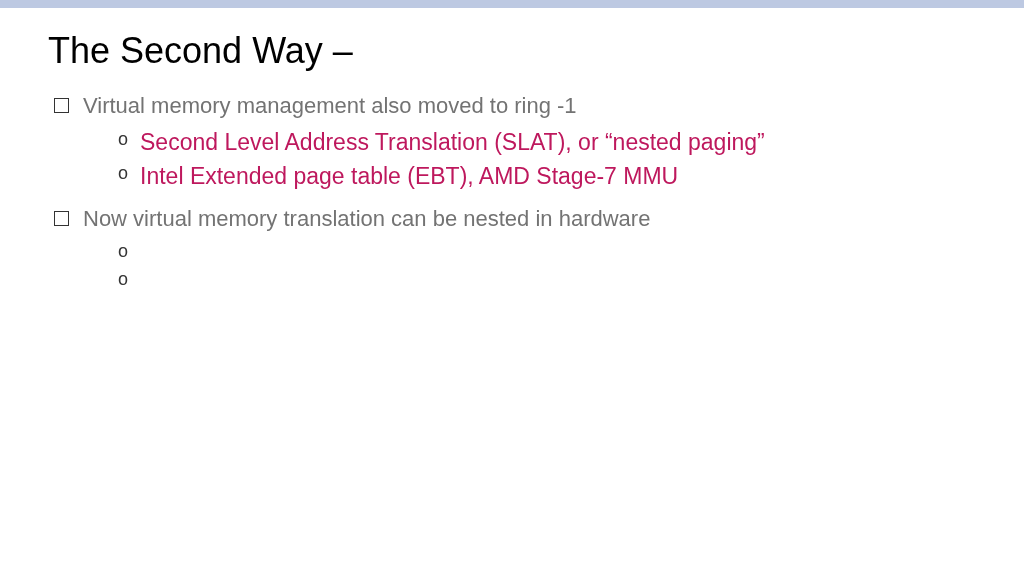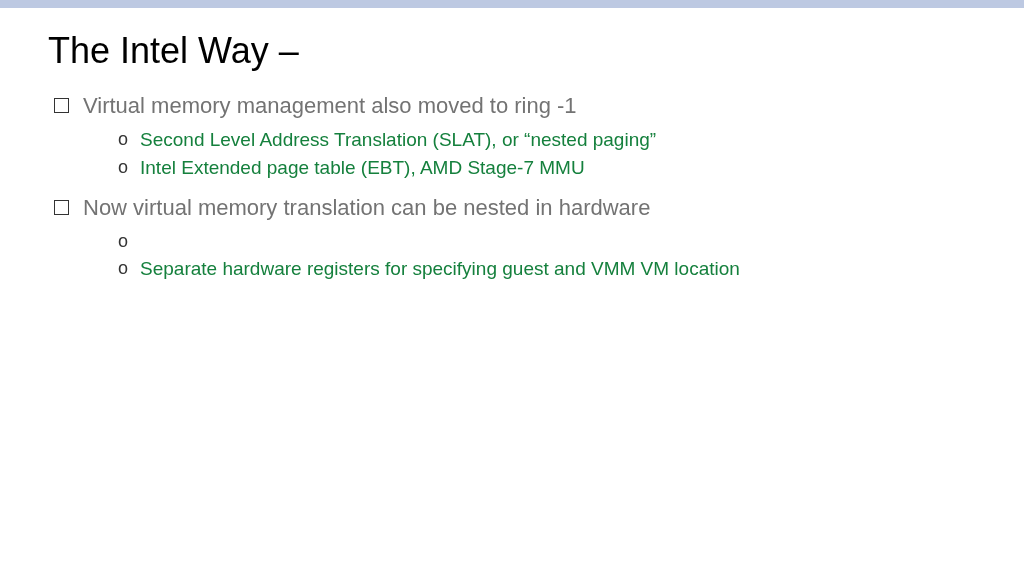--- a/index.html
+++ b/index.html
@@ -62,40 +62,40 @@
       margin-bottom: 3px;
     }
     .sub-marker {
       font-size: 18px;
       color: #333333;
       margin-right: 12px;
       line-height: 1.35;
       flex-shrink: 0;
     }
     .sub-text {
-      font-size: 19px;
+      font-size: 23px;
       line-height: 1.35;
-      color: #15803d;
+      color: #be185d;
     }
     .square {
       display: inline-block;
       width: 15px;
       height: 15px;
       border: 1.5px solid #333333;
       margin-top: 7px;
     }
   </style>
 </head>
 <body>
 
 <div class="top-bar"></div>
 
 <div class="content">
   <h1 class="title">
-    <span>The Intel Way –</span><br>
+    <span>The Second Way –</span><br>
   </h1>
 
   <ul class="bullet-list">
     <li class="bullet-item">
       <span class="bullet-marker"><span class="square"></span></span>
       <span class="bullet-text">Virtual memory management also moved to ring -1</span>
     </li>
     <ul class="sub-list">
       <li class="sub-item">
         <span class="sub-marker">o</span>
@@ -110,17 +110,16 @@
     <li class="bullet-item">
       <span class="bullet-marker"><span class="square"></span></span>
       <span class="bullet-text">Now virtual memory translation can be nested in hardware</span>
     </li>
     <ul class="sub-list">
       <li class="sub-item">
         <span class="sub-marker">o</span>
       </li>
       <li class="sub-item">
         <span class="sub-marker">o</span>
-        <span class="sub-text">Separate hardware registers for specifying guest and VMM VM location</span>
       </li>
     </ul>
   </ul>
 </div>
 
 </body></html>

